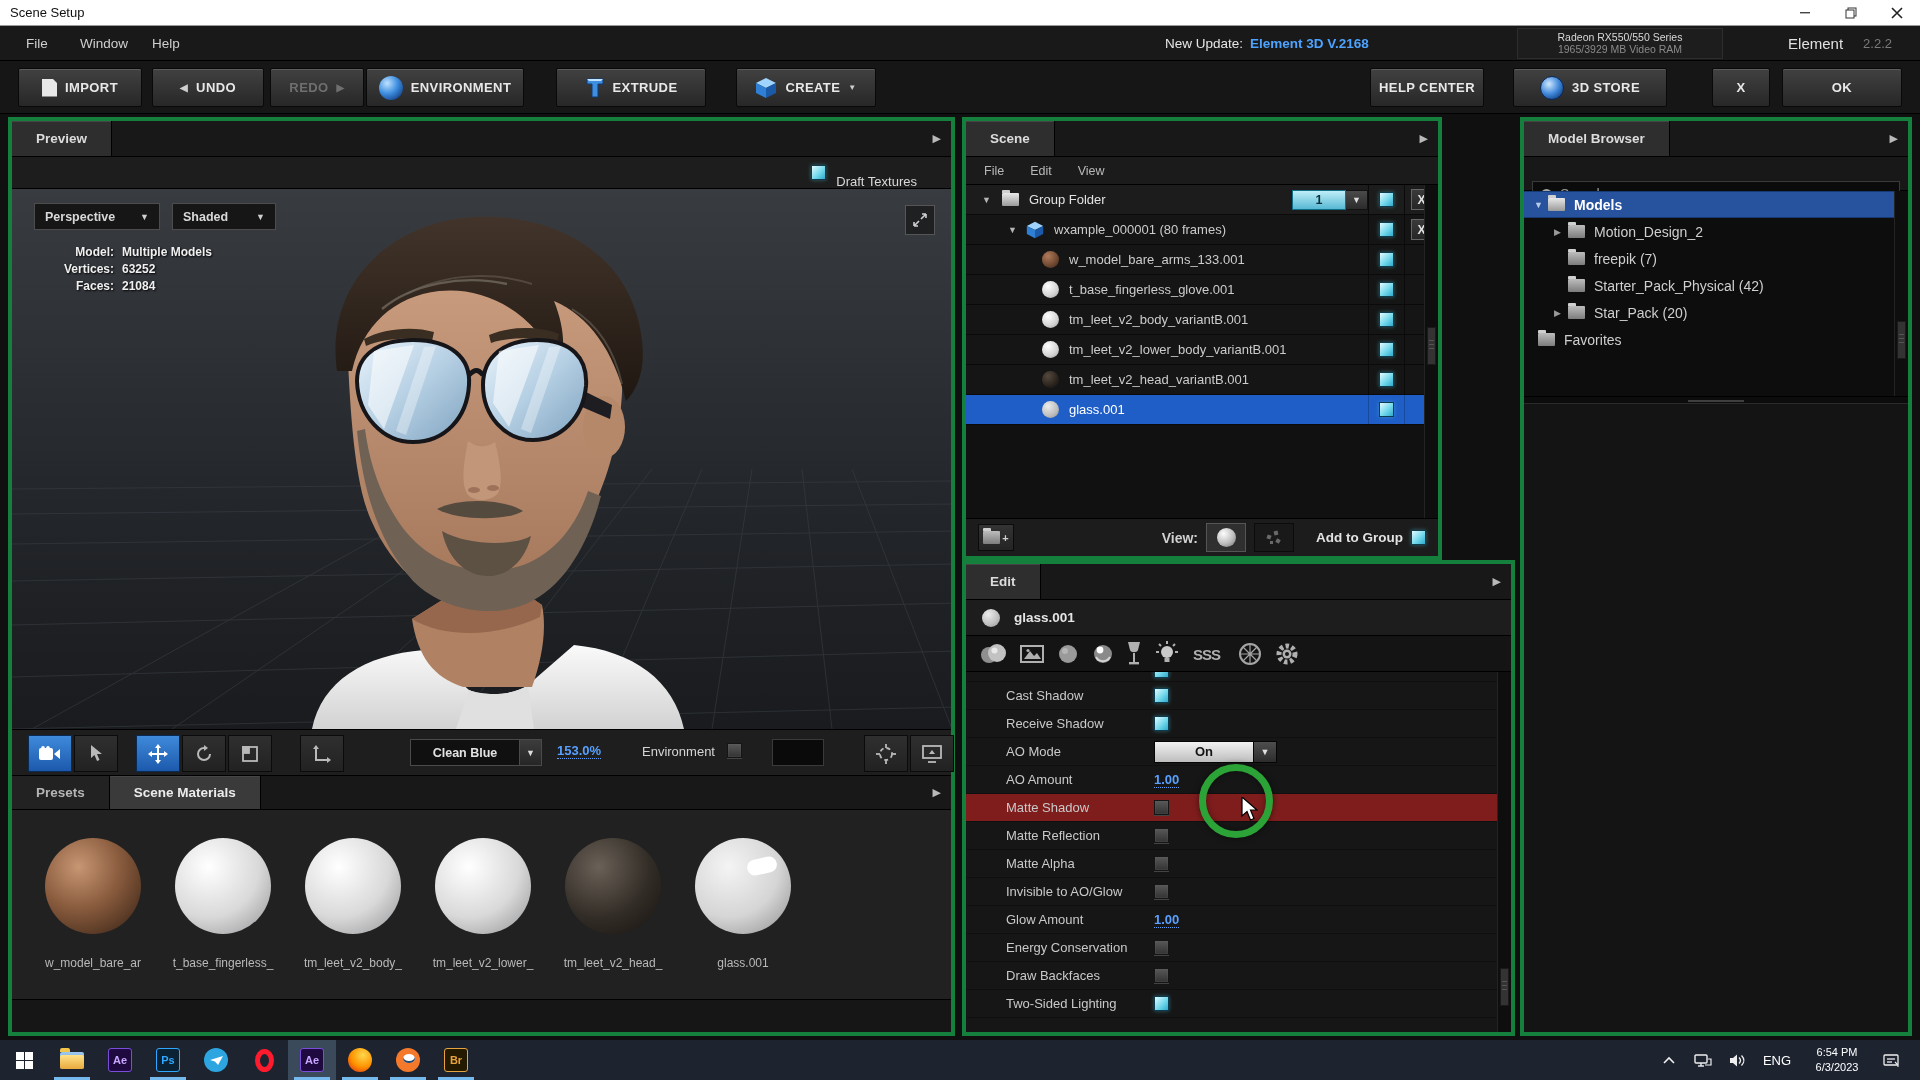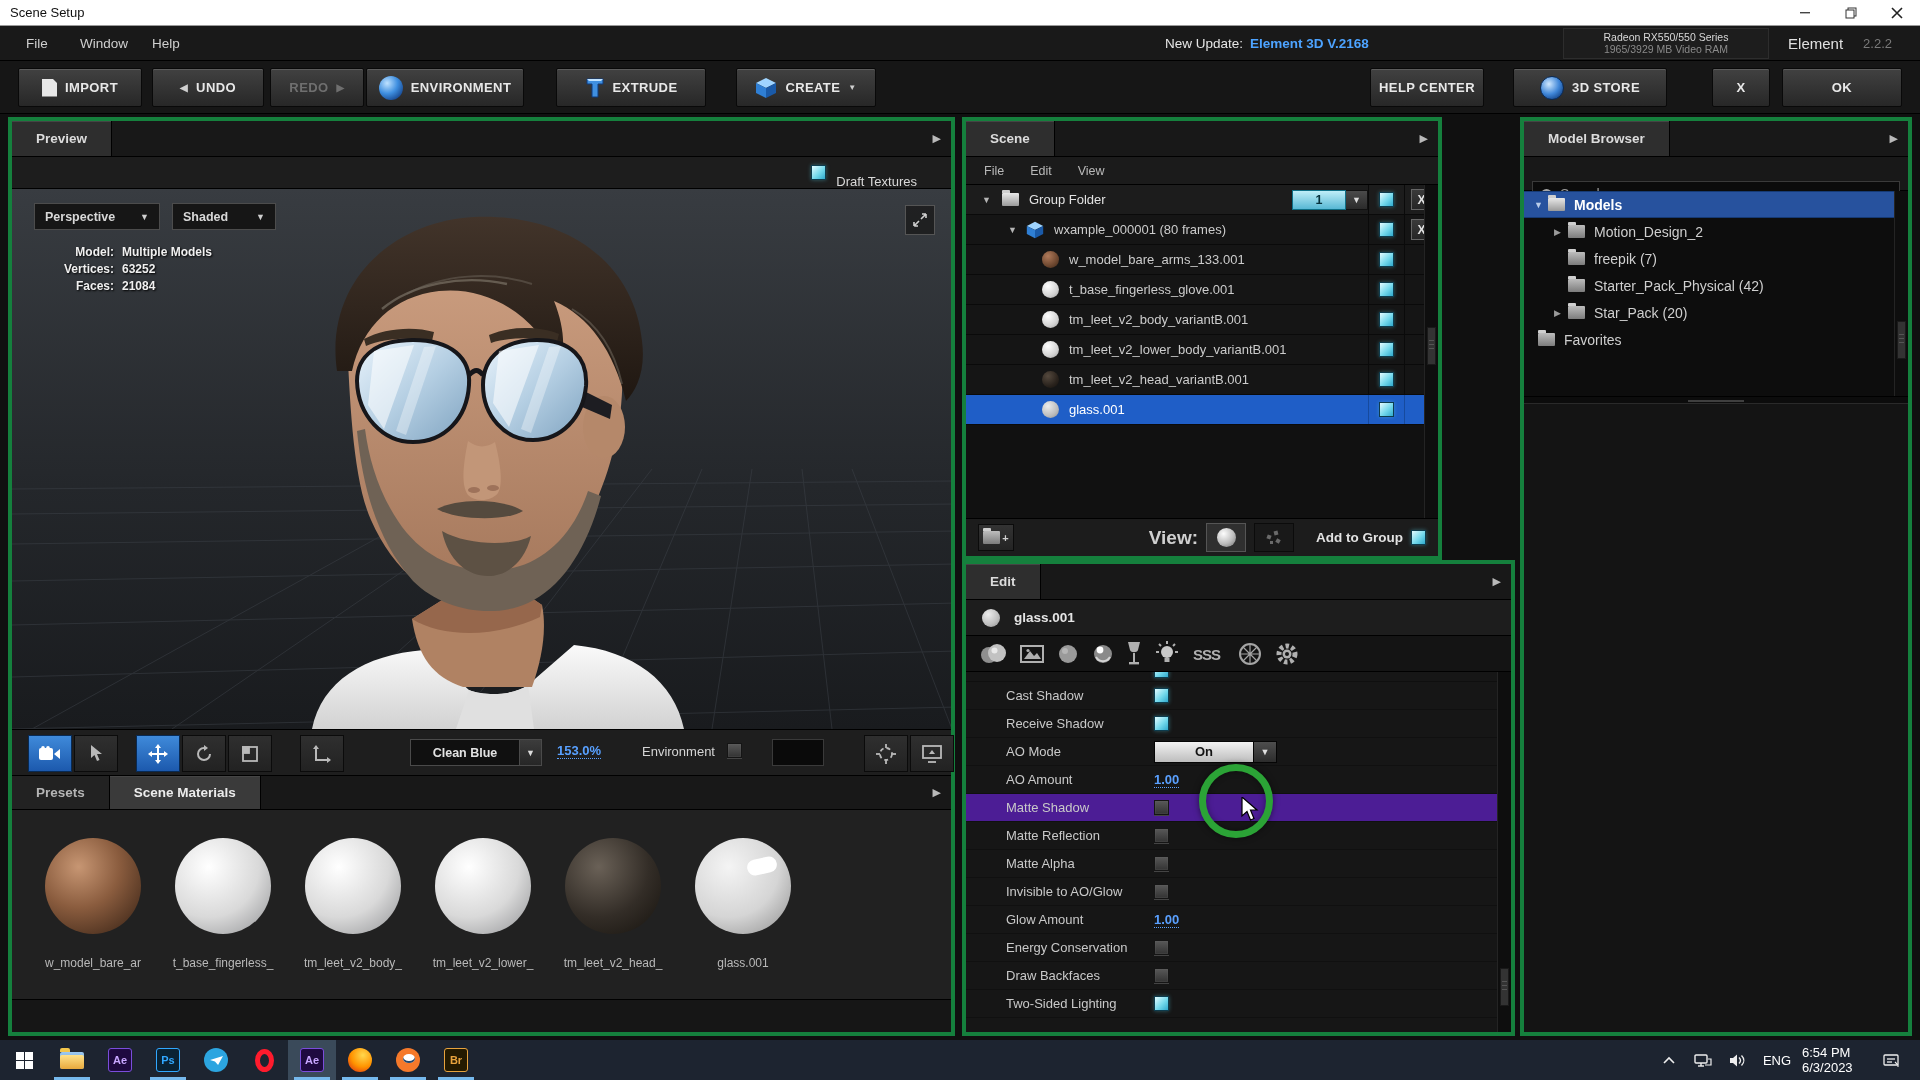--- a/index.html
+++ b/index.html
@@ -12,21 +12,21 @@
   .titlebar .title { padding-left:10px; font-size:13px; color:#111; }
   .win-controls { margin-left:auto; display:flex; height:100%; }
   .win-btn { width:46px; height:100%; display:flex; align-items:center; justify-content:center; color:#222; font-size:14px; }
   .win-btn svg { display:block; }
 
   .menubar { position:absolute; left:0; top:26px; width:100%; height:35px; background:#191919; border-bottom:1px solid #000; color:#cfcfcf; font-size:13.5px; }
   .menubar .menu-item { position:absolute; top:0; height:35px; display:flex; align-items:center; padding:0 12px; }
   .update-note { position:absolute; left:1165px; top:0; height:35px; display:flex; align-items:center; gap:7px; font-size:13.5px; }
   .update-note .u1 { color:#e6e6e6; }
   .update-note .u2 { color:#4da3ff; font-weight:bold; }
-  .gpu-box { position:absolute; left:1563px; top:2px; width:206px; height:31px; background:#1d1d1d; border:1px solid #2d2d2d; text-align:center; padding-top:2px; }
+  .gpu-box { position:absolute; left:1517px; top:2px; width:206px; height:31px; background:#1d1d1d; border:1px solid #2d2d2d; text-align:center; padding-top:2px; }
   .gpu-box .g1 { font-size:10.5px; color:#d8d8d8; }
   .gpu-box .g2 { font-size:10.5px; color:#8a8a8a; }
   .brandver { position:absolute; right:28px; top:0; height:35px; display:flex; align-items:center; gap:20px; }
   .brandver .b1 { color:#e0e0e0; font-size:15px; }
   .brandver .b2 { color:#7a7a7a; font-size:13px; }
 
   
   .toolbar { position:absolute; left:0; top:61px; width:100%; height:53px; background:#161616; border-bottom:1px solid #000; }
   .tbtn { position:absolute; top:7px; height:39px; background:linear-gradient(#414141,#272727); border:1px solid #090909; box-shadow:inset 0 1px 0 #5c5c5c; border-radius:2px; color:#e8e8e8; font-weight:bold; font-size:13px; letter-spacing:.4px; display:flex; align-items:center; justify-content:center; gap:8px; }
   .tbtn.dim { color:#6f6f6f; }
@@ -104,37 +104,37 @@
   .val-dd { display:flex; margin-left:auto; }
   .val-box { width:54px; height:20px; background:linear-gradient(#bfeef8,#57b8d4); border:1px solid #0e6f86; color:#06313c; font-weight:bold; font-size:12.5px; display:flex; align-items:center; justify-content:center; }
   .val-car { width:22px; height:20px; background:linear-gradient(#4a4a4a,#2b2b2b); border:1px solid #111; border-left:none; color:#ddd; font-size:9px; display:flex; align-items:center; justify-content:center; }
   .folder-ico { width:17px; height:13px; background:linear-gradient(#e8e8e8,#9a9a9a); border-radius:1px; position:relative; flex:0 0 auto; }
   .folder-ico:before { content:""; position:absolute; left:0; top:-3px; width:8px; height:3px; background:#cfcfcf; border-radius:1px 1px 0 0; }
   .folder-ico.gray { background:linear-gradient(#bdbdbd,#7c7c7c); }
   .tree-sph { width:17px; height:17px; border-radius:50%; flex:0 0 auto; }
   .scene-bottom { height:38px; background:#1c1c1c; border-top:1px solid #000; display:flex; align-items:center; padding:0 12px; flex:0 0 auto; }
   .fbtn { width:36px; height:27px; background:linear-gradient(#333,#242424); border:1px solid #0b0b0b; display:flex; align-items:center; justify-content:center; gap:2px; }
   .view-group { margin-left:auto; display:flex; align-items:center; gap:8px; }
-  .view-lbl { color:#d0d0d0; font-size:19px; font-weight:bold; }
+  .view-lbl { color:#d0d0d0; font-size:14px; font-weight:bold; }
   .view-btn { width:40px; height:29px; border:1px solid #0b0b0b; background:#191919; display:flex; align-items:center; justify-content:center; }
   .view-btn.active { background:#2f2f2f; border-color:#555; }
   .mini-sph { width:19px; height:19px; border-radius:50%; background:radial-gradient(circle at 35% 30%, #fdfdfd, #bdbdbd 55%, #7e7e7e 90%); }
   .atg-lbl { color:#e2e2e2; font-size:13.5px; font-weight:bold; margin-left:14px; }
 
   
   #edit-panel { left:962px; top:560px; width:553px; height:476px; }
   .mat-row { height:36px; background:#1d1d1d; border-bottom:1px solid #000; display:flex; align-items:center; gap:14px; padding-left:16px; flex:0 0 auto; }
   .mat-row .lbl { color:#e4e4e4; font-weight:bold; font-size:13.5px; }
   .icon-row { height:36px; background:#141414; border-bottom:1px solid #000; display:flex; align-items:center; gap:11px; padding-left:12px; flex:0 0 auto; }
   .icon-row svg { display:block; }
   .props-wrap { position:relative; flex:1; background:#161616; overflow:hidden; }
   .prop-partial { height:10px; overflow:hidden; border-bottom:1px solid #0f0f0f; position:relative; }
   .prop-partial .cb { position:absolute; left:188px; top:-9px; }
   .prop-row { height:28px; display:flex; align-items:center; padding-left:40px; border-bottom:1px solid #101010; }
-  .prop-row.hover { background:#4c1d95; }
+  .prop-row.hover { background:#7f1d1d; }
   .prop-label { width:148px; font-size:13px; color:#c9c9c9; }
   .vlink { color:#5aa0ff; font-size:13px; font-weight:bold; border-bottom:1px dotted #5aa0ff; }
   .ao-select { width:100px; height:22px; background:linear-gradient(#f2f2f2,#bdbdbd); border:1px solid #050505; color:#141414; font-weight:bold; font-size:13px; display:flex; align-items:center; justify-content:center; }
   .ao-car { width:23px; height:22px; background:linear-gradient(#4e4e4e,#2c2c2c); border:1px solid #050505; border-left:none; color:#e0e0e0; font-size:9px; display:flex; align-items:center; justify-content:center; }
 
   .cursor-ring { position:absolute; left:1199px; top:764px; width:74px; height:74px; border:7px solid #2ba336; border-radius:50%; box-shadow:0 0 6px #00000088, inset 0 0 6px #00000066; z-index:50; }
   .cursor-arrow { position:absolute; left:1241px; top:797px; z-index:51; }
 
   
   #browser-panel { left:1520px; top:117px; width:392px; height:919px; }
@@ -172,21 +172,21 @@
   .opera-o { width:19px; height:23px; border:5px solid #ff1b2d; border-radius:50%; }
   .ff-circle { width:24px; height:24px; border-radius:50%; background:radial-gradient(circle at 62% 30%, #ffd84d, #ff9400 52%, #e3450f 85%); }
   .blender-circle { width:24px; height:24px; border-radius:50%; background:#f5792a; position:relative; }
   .blender-circle:after { content:""; position:absolute; left:7px; top:6px; width:12px; height:9px; border-radius:50%; background:#fff; box-shadow:inset 0 -2px 0 #24476b; }
   .explorer-folder { width:24px; height:17px; background:linear-gradient(#9ec9f0,#4f92d2); border-radius:2px; position:relative; }
   .explorer-folder:before { content:""; position:absolute; left:0; top:-4px; width:10px; height:4px; background:#f3c64b; border-radius:2px 2px 0 0; }
   .explorer-folder:after { content:""; position:absolute; left:0; top:3px; width:24px; height:14px; background:linear-gradient(#ffe28a,#e8a93d); border-radius:2px; }
   .tray { margin-left:auto; display:flex; align-items:center; gap:4px; padding-right:4px; }
   .tray-item { display:flex; align-items:center; justify-content:center; width:30px; height:40px; }
   .tray-lang { color:#fff; font-size:13px; width:42px; text-align:center; }
-  .tray-time { color:#fff; font-size:13px; line-height:15px; width:70px; }
+  .tray-time { color:#fff; font-size:11px; text-align:center; line-height:15px; width:70px; }
   .show-desktop { width:6px; border-left:1px solid #3a4454; }
 </style>
 </head>
 <body>
 
 <div id="app">
 
   <div class="titlebar">
     <span class="title">Scene Setup</span>
     <div class="win-controls">

